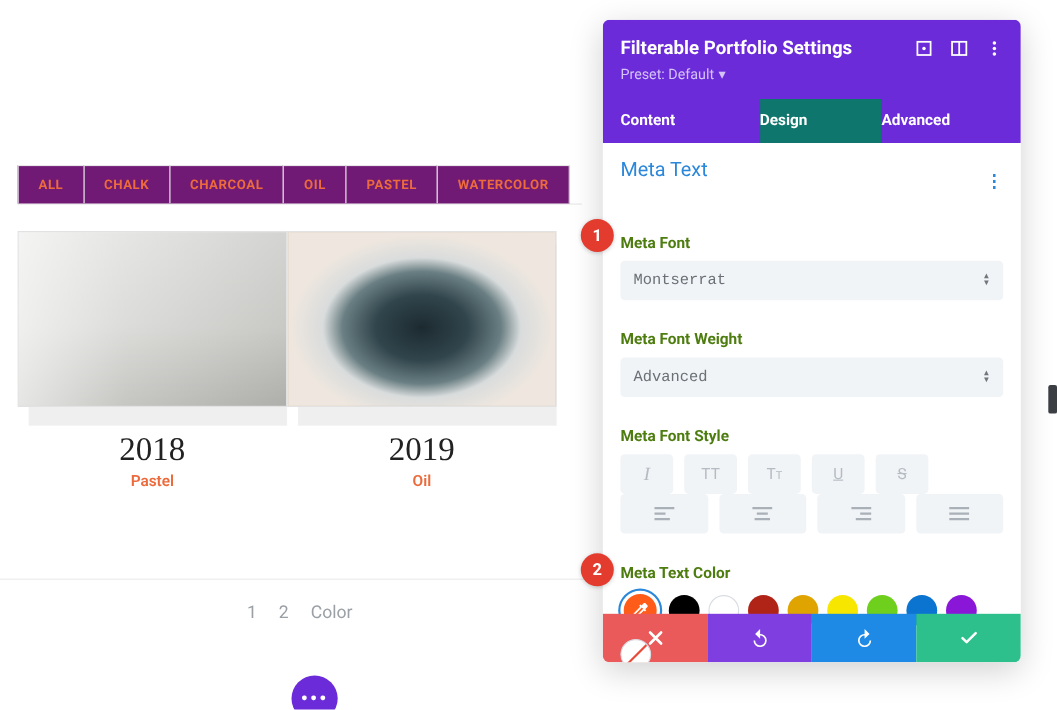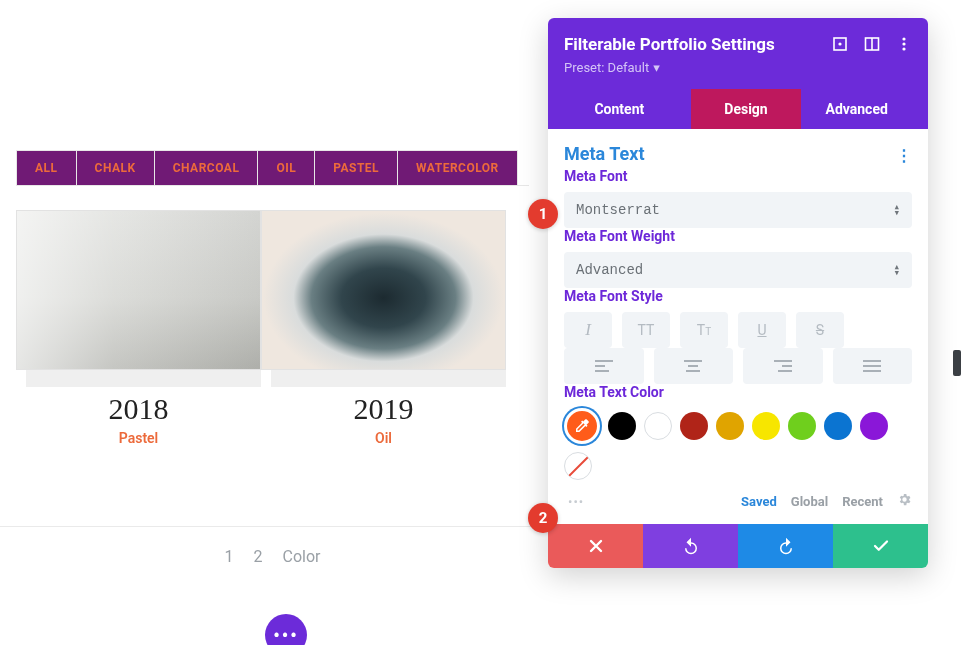--- a/index.html
+++ b/index.html
@@ -159,47 +159,47 @@
     margin-top: 6px;
     cursor: pointer;
     display: inline-flex; align-items: center; gap: 4px; justify-content: space-between;
   }
   .panel-tabs {
     display: flex;
     margin-top: 14px;
   }
   .panel-tab {
     flex: 1;
-    text-align: center;
+    text-align: left;
     padding: 12px 0;
     font-weight: 700;
     font-size: 14px;
     color: #fff;
     cursor: pointer;
   }
-  .panel-tab.active { background: #be185d; margin-left: 16px; }
+  .panel-tab.active { background: #0f766e; margin-left: 16px; }
 
   .panel-body {
     padding: 14px 16px 6px 16px;
     max-height: 420px;
   }
   .section-title-row { display: flex; justify-content: space-between; align-items: center; }
   .section-title {
     color: #2b87da;
     font-size: 18px;
-    font-weight: 700;
-    margin-bottom: 4px;
+    font-weight: 400;
+    margin-bottom: 20px;
   }
   .section-menu { color: #2b87da; cursor: pointer; font-size: 16px; font-weight: 900; }
 
   .field-label {
     font-weight: 700;
-    color: #6d28d9;
+    color: #4d7c0f;
     font-size: 14px;
-    margin-top: 0;
+    margin-top: 28px;
     margin-bottom: 8px;
   }
   .select-box {
     background: #f1f4f7;
     border-radius: 4px;
     padding: 10px 12px;
     color: #6a7076;
     position: relative;
     cursor: pointer;
     font-size: 14px;

